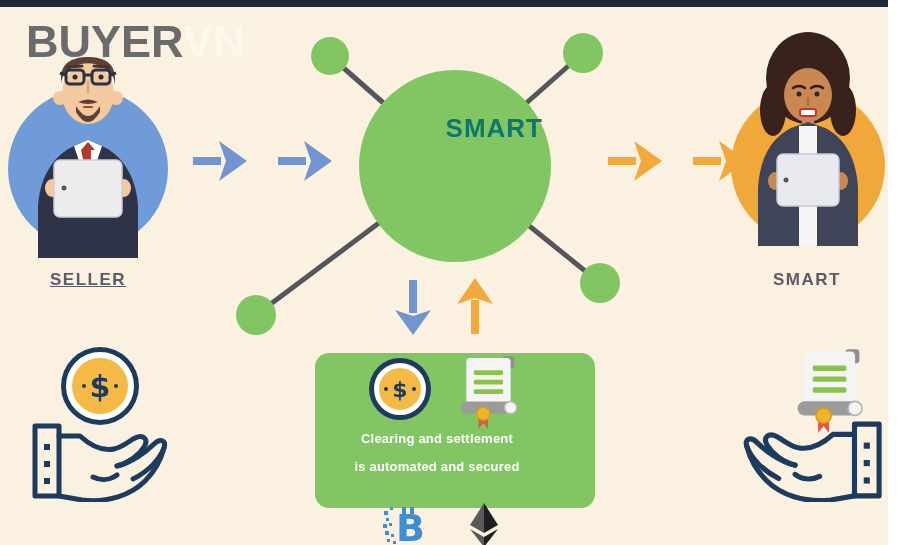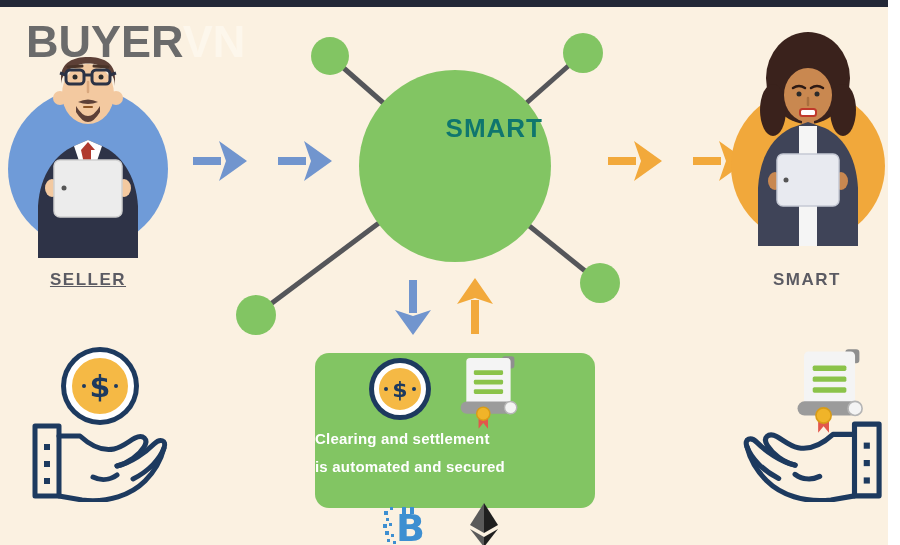--- a/index.html
+++ b/index.html
@@ -26,22 +26,22 @@
   .hub-title {
     left:368px; top:112px; width:175px; text-align:right; color:#0f766e;
     font-size:26px; font-weight:bold; letter-spacing:1px; line-height:33px;
   }
 
   .clearing-box {
     left:315px; top:353px; width:280px; height:155px;
     background:var(--green,#82c563); border-radius:14px;
   }
   .clearing-text {
-    position:absolute; left:0; top:72px; width:244px; 
-    color:#fff; font-size:15px; font-weight:bold; line-height:28px; letter-spacing:0.2px;
+    position:absolute; left:0; top:72px; width:244px; text-align:center;
+    color:#fff; font-size:13px; font-weight:bold; line-height:28px; letter-spacing:0.2px;
   }
 
   .coin {
     position:absolute; border-radius:50%; background:var(--gold,#f5b945);
     border-style:solid; border-color:#fff;
     box-shadow:0 0 0 5px var(--navy,#1d3a5f);
     display:flex; align-items:center; justify-content:center; gap:4px;
   }
   .coin-left { left:66px; top:352px; width:56px; height:56px; border-width:6px; }
   .coin-box  { left:59px; top:10px;  width:42px; height:42px; border-width:5px; }

